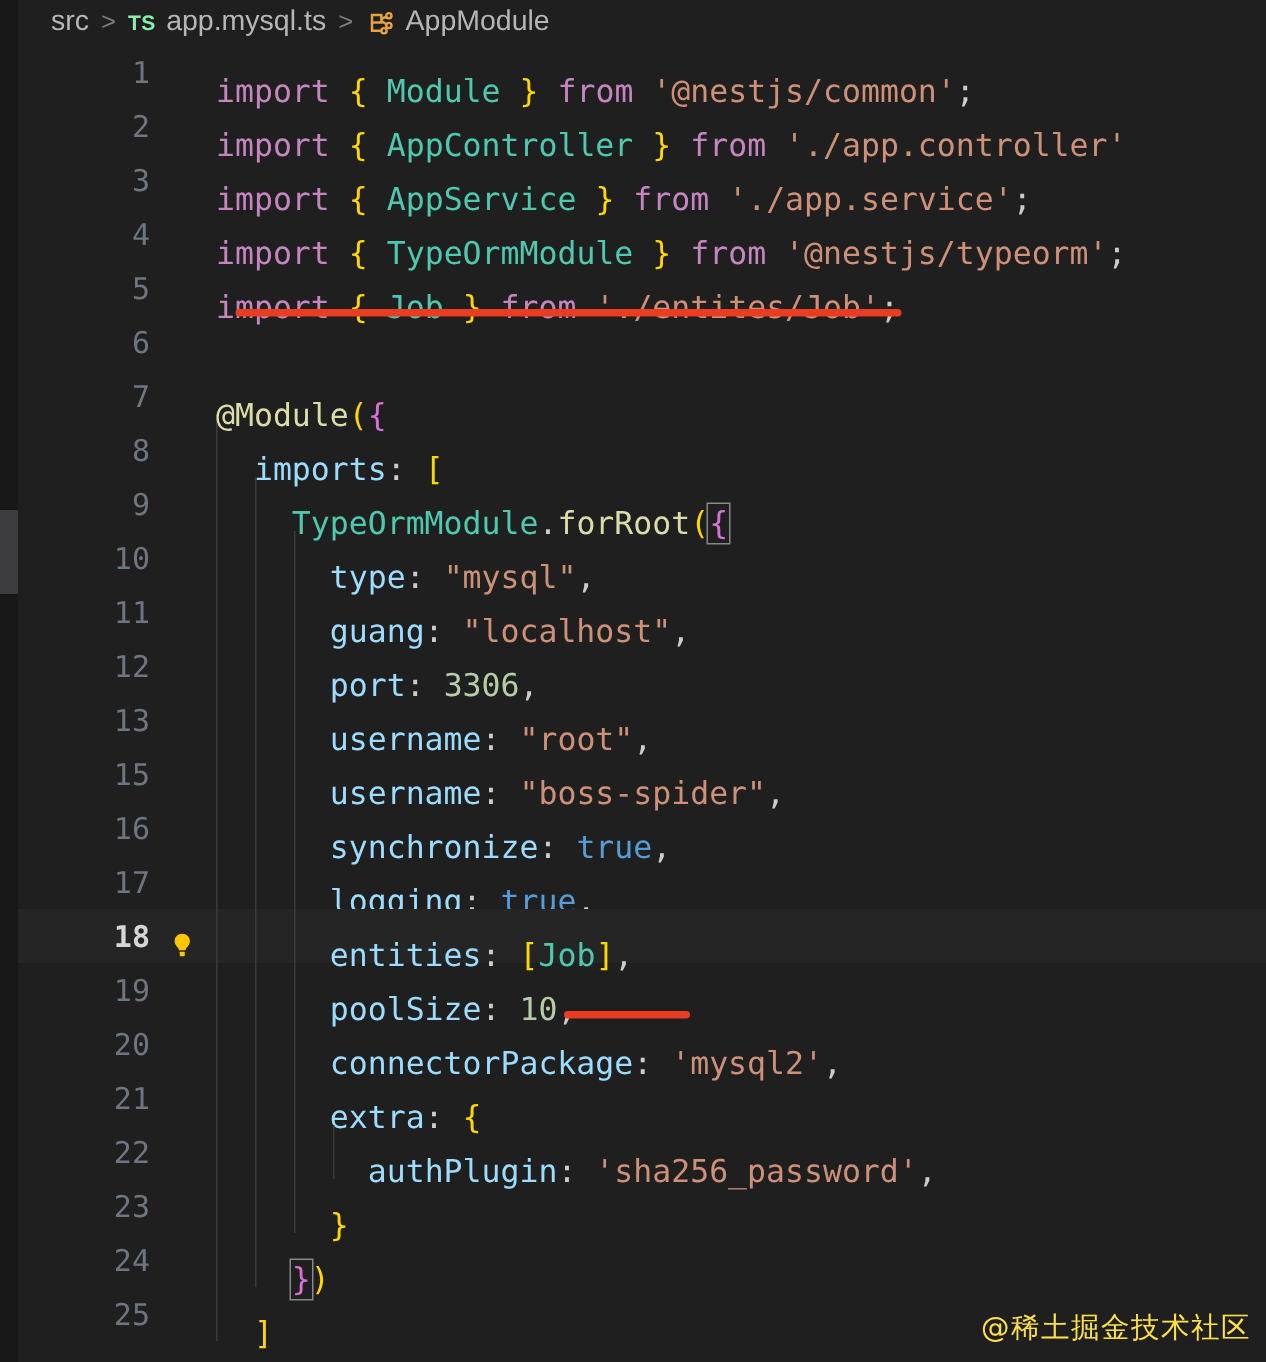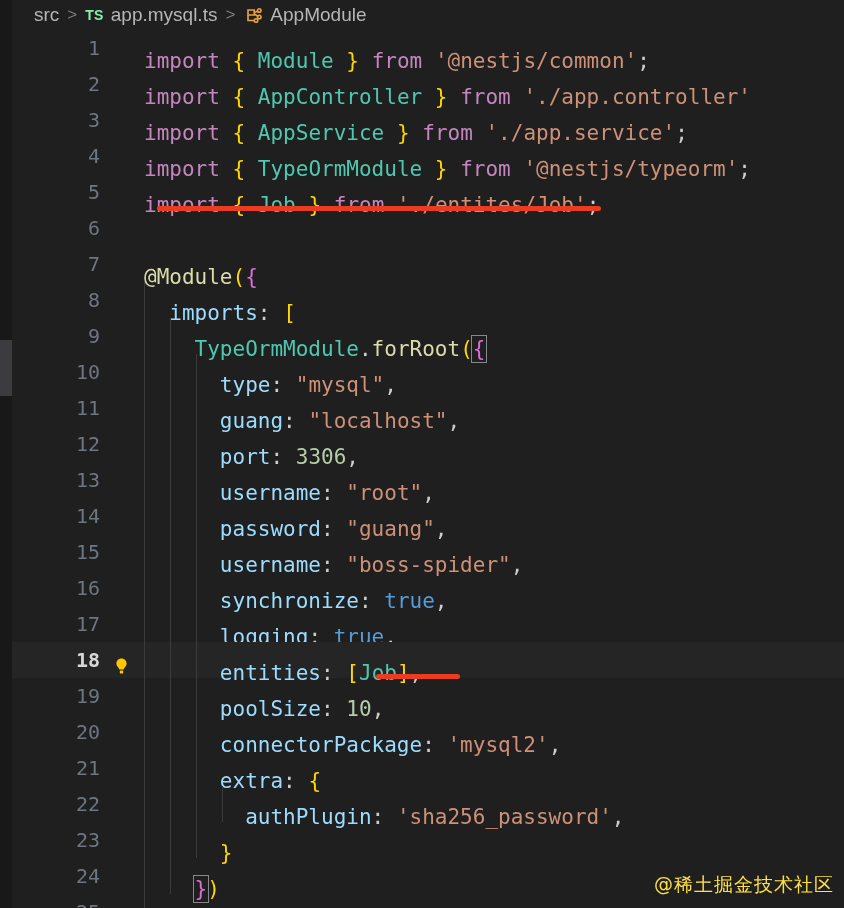--- a/index.html
+++ b/index.html
@@ -124,21 +124,20 @@
       <div class="line"><div class="gutter">4</div><div class="guides"></div><div class="code"><span class="t-kw">import</span> <span class="t-br-yel">{</span> <span class="t-class">TypeOrmModule</span> <span class="t-br-yel">}</span> <span class="t-kw">from</span> <span class="t-str">'@nestjs/typeorm'</span><span class="t-punc">;</span></div></div>
       <div class="line"><div class="gutter">5</div><div class="guides"></div><div class="code"><span class="t-kw">import</span> <span class="t-br-yel">{</span> <span class="t-class">Job</span> <span class="t-br-yel">}</span> <span class="t-kw">from</span> <span class="t-str">'./entites/Job'</span><span class="t-punc">;</span></div></div>
       <div class="line"><div class="gutter">6</div><div class="code"></div></div>
       <div class="line"><div class="gutter">7</div><div class="guides"></div><div class="code"><span class="t-deco">@Module</span><span class="t-br-yel">(</span><span class="t-br-pink">{</span></div></div>
       <div class="line"><div class="gutter">8</div><div class="guides"><div class="g" style="left: 0px;"></div></div><div class="code">  <span class="t-id">imports</span><span class="t-punc">:</span> <span class="t-br-yel">[</span></div></div>
       <div class="line"><div class="gutter">9</div><div class="guides"><div class="g" style="left: 0px;"></div><div class="g" style="left: 26px;"></div></div><div class="code">    <span class="t-class">TypeOrmModule</span><span class="t-punc">.</span><span class="t-deco">forRoot</span><span class="t-br-yel">(</span><span class="t-br-pink bmatch">{</span></div></div>
       <div class="line"><div class="gutter">10</div><div class="guides"><div class="g" style="left: 0px;"></div><div class="g" style="left: 26px;"></div><div class="g" style="left: 52px;"></div></div><div class="code">      <span class="t-id">type</span><span class="t-punc">:</span> <span class="t-str">"mysql"</span><span class="t-punc">,</span></div></div>
       <div class="line"><div class="gutter">11</div><div class="guides"><div class="g" style="left: 0px;"></div><div class="g" style="left: 26px;"></div><div class="g" style="left: 52px;"></div></div><div class="code">      <span class="t-id">guang</span><span class="t-punc">:</span> <span class="t-str">"localhost"</span><span class="t-punc">,</span></div></div>
       <div class="line"><div class="gutter">12</div><div class="guides"><div class="g" style="left: 0px;"></div><div class="g" style="left: 26px;"></div><div class="g" style="left: 52px;"></div></div><div class="code">      <span class="t-id">port</span><span class="t-punc">:</span> <span class="t-num">3306</span><span class="t-punc">,</span></div></div>
       <div class="line"><div class="gutter">13</div><div class="guides"><div class="g" style="left: 0px;"></div><div class="g" style="left: 26px;"></div><div class="g" style="left: 52px;"></div></div><div class="code">      <span class="t-id">username</span><span class="t-punc">:</span> <span class="t-str">"root"</span><span class="t-punc">,</span></div></div>
-      <div class="line"><div class="gutter">14</div><div class="guides"><div class="g" style="left: 0px;"></div><div class="g" style="left: 26px;"></div><div class="g" style="left: 52px;"></div></div><div class="code">      <span class="t-id">password</span><span class="t-punc">:</span> <span class="t-str">"guang"</span><span class="t-punc">,</span></div></div>
       <div class="line"><div class="gutter">15</div><div class="guides"><div class="g" style="left: 0px;"></div><div class="g" style="left: 26px;"></div><div class="g" style="left: 52px;"></div></div><div class="code">      <span class="t-id">username</span><span class="t-punc">:</span> <span class="t-str">"boss-spider"</span><span class="t-punc">,</span></div></div>
       <div class="line"><div class="gutter">16</div><div class="guides"><div class="g" style="left: 0px;"></div><div class="g" style="left: 26px;"></div><div class="g" style="left: 52px;"></div></div><div class="code">      <span class="t-id">synchronize</span><span class="t-punc">:</span> <span class="t-bool">true</span><span class="t-punc">,</span></div></div>
       <div class="line"><div class="gutter">17</div><div class="guides"><div class="g" style="left: 0px;"></div><div class="g" style="left: 26px;"></div><div class="g" style="left: 52px;"></div></div><div class="code">      <span class="t-id">logging</span><span class="t-punc">:</span> <span class="t-bool">true</span><span class="t-punc">,</span></div></div>
       <div class="line active"><div class="gutter">18</div><div class="bulb"><svg width="19" height="19" viewBox="0 0 16 16">
             <path d="M8 1.2c-2.5 0-4.3 1.9-4.3 4.2 0 1.6 .9 2.7 1.6 3.5 .5 .6 .8 1 .8 1.6h3.8c0-.6 .3-1 .8-1.6 .7-.8 1.6-1.9 1.6-3.5 0-2.3-1.8-4.2-4.3-4.2z" fill="#fcc700"></path>
             <rect x="6.6" y="11.3" width="2.8" height="2.6" rx="0.4" fill="#fcc700"></rect>
           </svg></div><div class="guides"><div class="g" style="left: 0px;"></div><div class="g" style="left: 26px;"></div><div class="g" style="left: 52px;"></div></div><div class="code">      <span class="t-id">entities</span><span class="t-punc">:</span> <span class="t-br-yel">[</span><span class="t-class">Job</span><span class="t-br-yel">]</span><span class="t-punc">,</span></div></div>
       <div class="line"><div class="gutter">19</div><div class="guides"><div class="g" style="left: 0px;"></div><div class="g" style="left: 26px;"></div><div class="g" style="left: 52px;"></div></div><div class="code">      <span class="t-id">poolSize</span><span class="t-punc">:</span> <span class="t-num">10</span><span class="t-punc">,</span></div></div>
       <div class="line"><div class="gutter">20</div><div class="guides"><div class="g" style="left: 0px;"></div><div class="g" style="left: 26px;"></div><div class="g" style="left: 52px;"></div></div><div class="code">      <span class="t-id">connectorPackage</span><span class="t-punc">:</span> <span class="t-str">'mysql2'</span><span class="t-punc">,</span></div></div>
       <div class="line"><div class="gutter">21</div><div class="guides"><div class="g" style="left: 0px;"></div><div class="g" style="left: 26px;"></div><div class="g" style="left: 52px;"></div></div><div class="code">      <span class="t-id">extra</span><span class="t-punc">:</span> <span class="t-br-yel">{</span></div></div>

